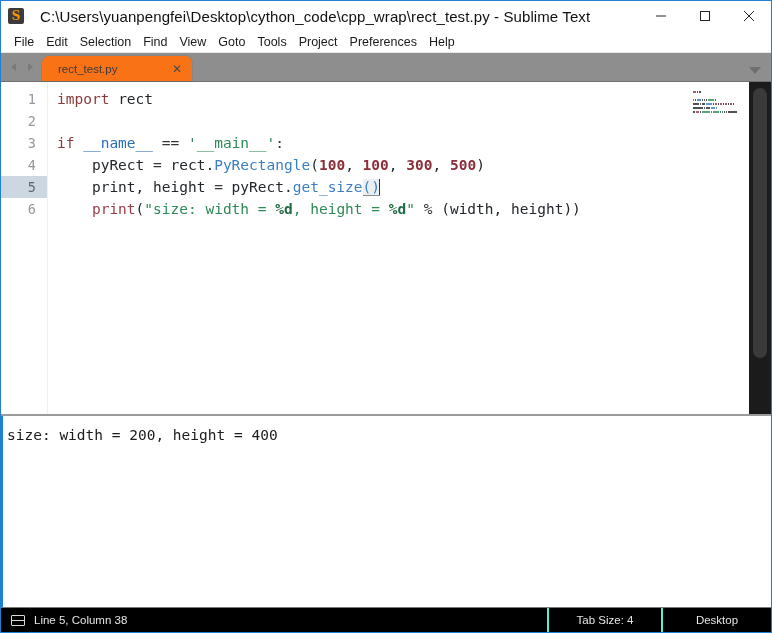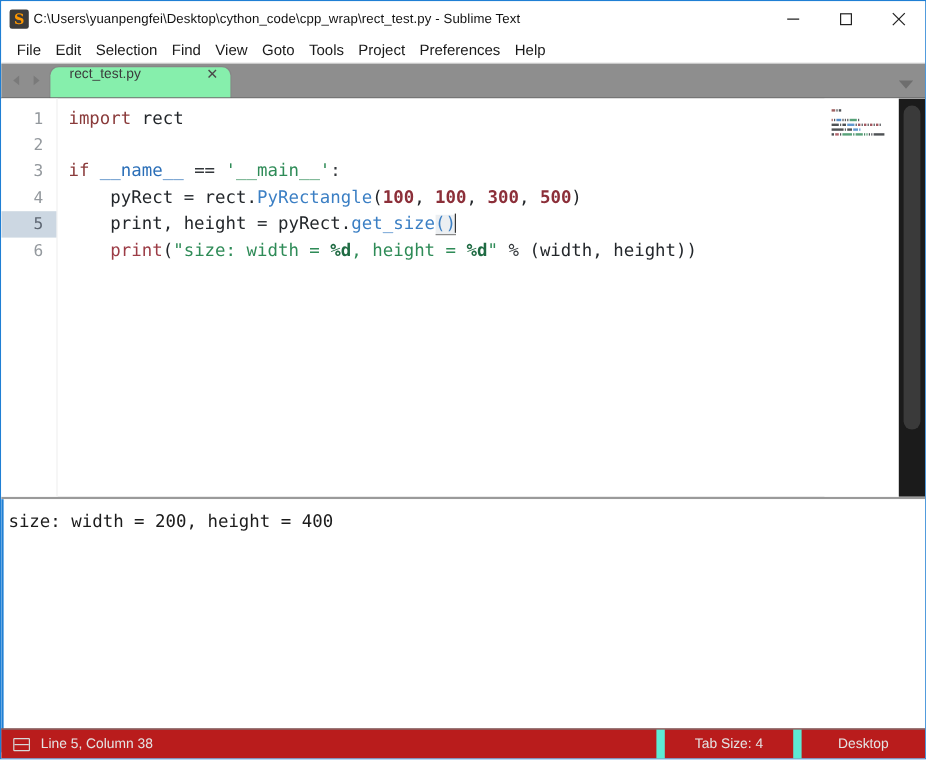--- a/index.html
+++ b/index.html
@@ -38,22 +38,22 @@
     overflow: hidden;
   }
   .app-icon .s-glyph {
     color: #ff9800;
     font-size: 12px;
     font-weight: bold;
     line-height: 1;
     font-family: "DejaVu Serif", serif;
   }
   .title-text {
-    margin-left: 4px;
-    font-size: 11px;
+    margin-left: 16px;
+    font-size: 15px;
     color: #111111;
     white-space: nowrap;
     letter-spacing: 0.1px;
   }
   .win-controls {
     position: absolute;
     right: 0; top: 0;
     height: 30px;
     display: flex;
   }
@@ -98,24 +98,24 @@
     gap: 2px;
   }
   .nav-arrow {
     width: 14px; height: 14px;
     display: flex; align-items: center; justify-content: center;
   }
   .tab {
     position: relative;
     height: 25px;
     min-width: 150px;
-    background: #86efac;
+    background: #f97316;
     border-radius: 7px 7px 0 0;
     display: flex;
-    align-items: flex-start;
+    align-items: center;
     padding: 0 10px 0 16px;
     margin-left: 2px;
     box-shadow: 0 0 0 1px rgba(0,0,0,0.05);
   }
   .tab::before, .tab::after {
     content: "";
     position: absolute;
     bottom: 0;
     width: 10px; height: 10px;
     background: transparent;
@@ -258,21 +258,21 @@
     line-height: 22px;
     white-space: pre;
   }
 
   
   .statusbar {
     position: absolute;
     left: 0; bottom: 0;
     width: 100%;
     height: 25px;
-    background: #b91c1c;
+    background: #000000;
     border-top: 1px solid #7a7a7a;
     display: flex;
     align-items: center;
     color: #e4e4e4;
     font-size: 11.5px;
   }
   .status-left {
     display: flex;
     align-items: center;
     padding-left: 10px;
@@ -293,21 +293,21 @@
     height: 1px;
     background: #d8d8d8;
   }
   .status-right { display: flex; height: 25px; }
   .status-cell {
     display: flex;
     align-items: center;
     justify-content: center;
     height: 25px;
     padding: 0 16px;
-    border-left: 7px solid #5eead4;
+    border-left: 2px solid #5eead4;
     white-space: nowrap;
   }
   .status-cell.tabsize { width: 114px; }
   .status-cell.syntax  { width: 110px; }
 </style>
 </head>
 <body>
 
 <div id="app">
 

